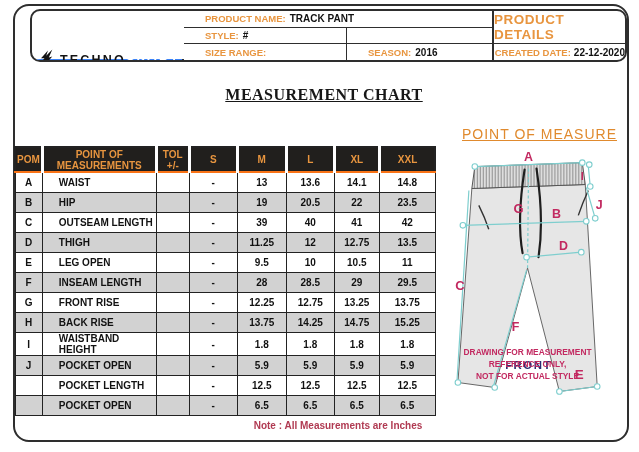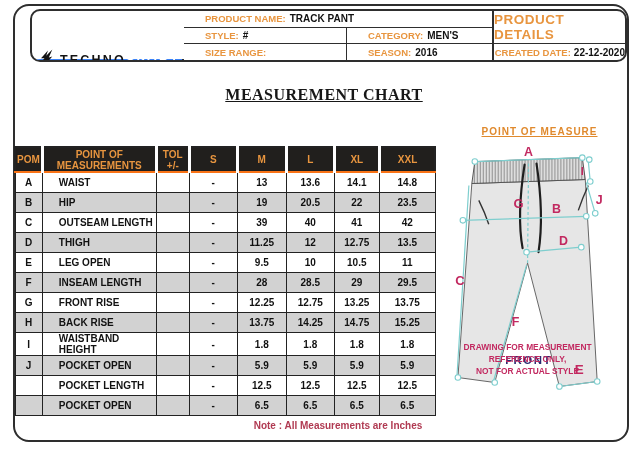--- a/index.html
+++ b/index.html
@@ -45,21 +45,21 @@
   .mtable th:last-child{border-right:2px solid #222;margin-top:12px;}
   .mtable td{border:1.5px solid #222;height:19px;text-align:center;padding:0;background:#fff;}
   .mtable td.name{text-align:left;padding-left:16px;}
   .mtable tr.gray td{background:#D2D2D2;}
 
   .note{position:absolute;top:420px;left:238px;width:200px;text-align:center;
     font-size:10px;font-weight:bold;color:#B03A52;}
 
   
   .right-panel{position:absolute;left:440px;top:126px;width:199px;height:310px;}
-  .pom-title{text-align:center;color:#E08A2E;font-weight:bold;font-size:10px;
+  .pom-title{text-align:center;color:#E08A2E;font-weight:normal;font-size:14px;
     letter-spacing:1px;text-decoration:underline;}
   svg.diagram{display:block;margin-top:1px;}
   .pom-letter{font-family:"Liberation Sans",sans-serif;font-weight:bold;fill:#C22960;}
   .disclaimer{font-family:"Liberation Sans",sans-serif;font-weight:bold;fill:#C22960;font-size:8.4px;}
   .front-label{font-family:"Liberation Sans",sans-serif;font-weight:bold;fill:#2B2B72;font-size:11.5px;letter-spacing:1.5px;}
 </style>
 </head>
 <body>
 
 <div class="page-border"></div>
@@ -76,24 +76,20 @@
     <div class="info-row">
       <div class="info-cell w-rest">
         <span class="lbl">PRODUCT NAME:</span>
         <span class="val">TRACK PANT</span>
       </div>
     </div>
     <div class="info-row">
       <div class="info-cell w-split">
         <span class="lbl">STYLE:</span>
         <span class="val">#</span>
-      </div>
-      <div class="info-cell w-rest">
-        <span class="lbl">CATEGORY:</span>
-        <span class="val">MEN'S</span>
       </div>
     </div>
     <div class="info-row">
       <div class="info-cell w-split">
         <span class="lbl">SIZE RANGE:</span>
         <span class="val"></span>
       </div>
       <div class="info-cell w-rest">
         <span class="lbl">SEASON:</span>
         <span class="val">2016</span>

